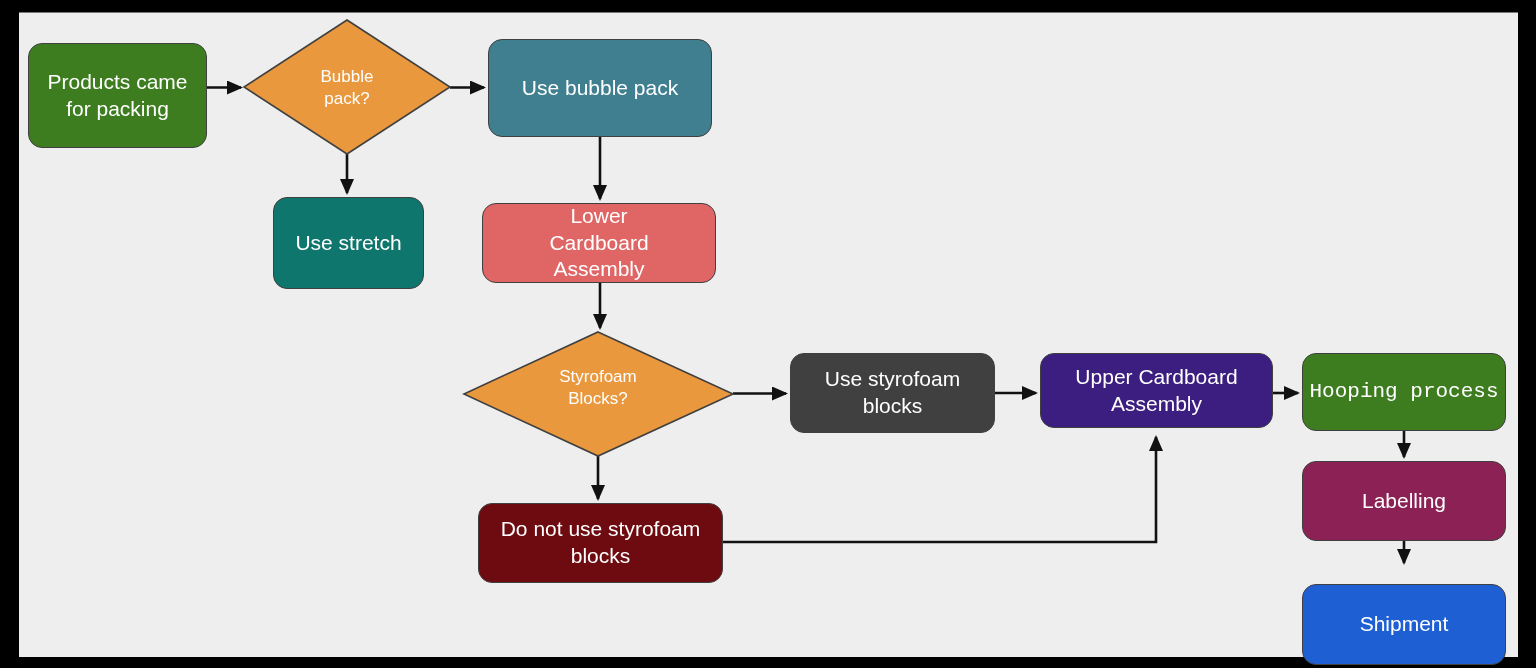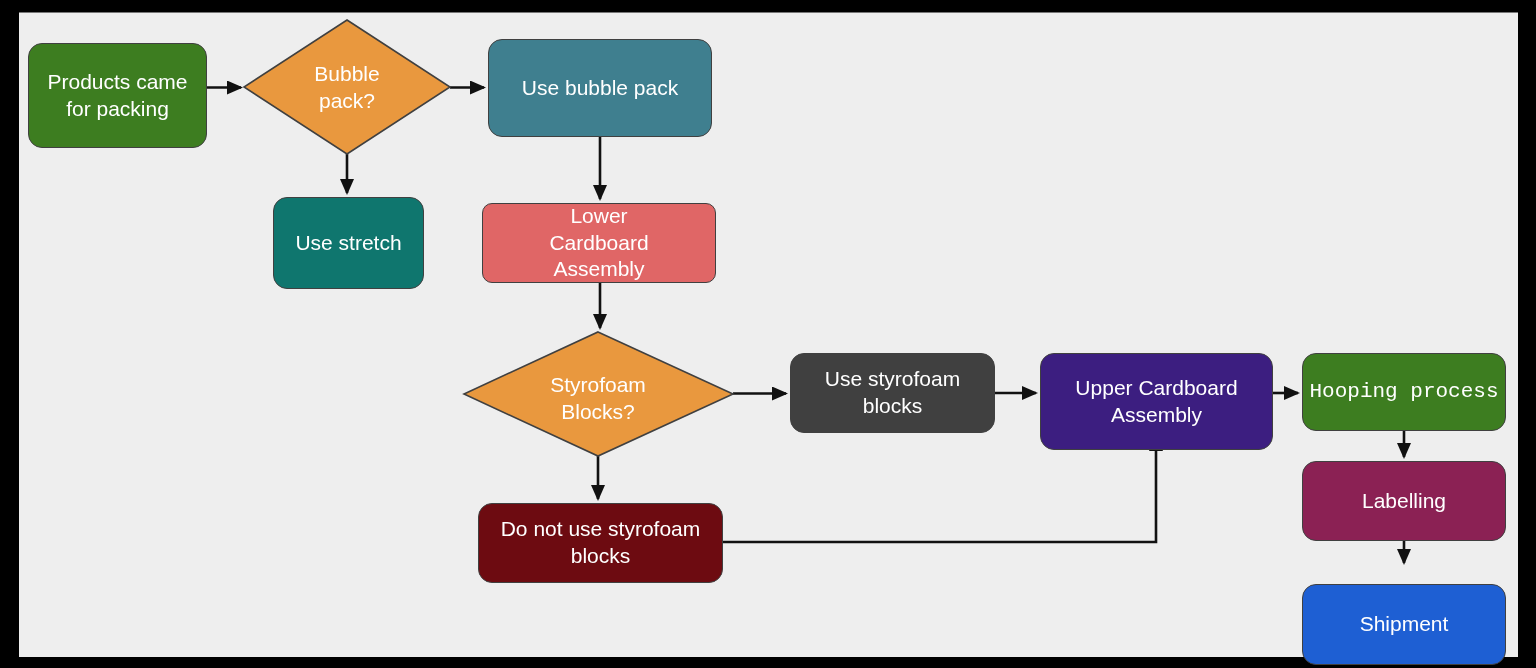--- a/index.html
+++ b/index.html
@@ -25,21 +25,21 @@
     display:flex;align-items:center;justify-content:center;
     color:#ffffff;
     font-size:21px;line-height:1.28;
     text-align:center;
     white-space:pre-line;
   }
   .dlabel{
     position:absolute;
     display:flex;align-items:center;justify-content:center;
     color:#ffffff;
-    font-size:21px;line-height:1.28;
+    font-size:17px;line-height:1.28;
     text-align:center;
     white-space:pre-line;
     pointer-events:none;
   }
   .edge{stroke:#111111;stroke-width:2.6px;fill:none;}
 </style>
 </head>
 <body>
 
 <div class="canvas"></div>
@@ -74,53 +74,53 @@
 </div>
 
 <div class="node" style="left: 488px; top: 39px; width: 224px; height: 98px; background-color: rgb(63, 127, 143); border-radius: 14px;">
   <span>Use bubble pack</span>
 </div>
 
 <div class="node" style="left: 273px; top: 197px; width: 151px; height: 92px; background-color: #0f766e;">
   <span>Use stretch</span>
 </div>
 
-<div class="node" style="left: 482px; top: 203px; width: 234px; height: 80px; background-color: rgb(224, 102, 102); border-radius: 10px;">
+<div class="node" style="left: 482px; top: 203px; width: 234px; height: 80px; background-color: rgb(224, 102, 102);">
   <span>Lower
 Cardboard
 Assembly</span>
 </div>
 
 <div class="node" style="left: 790px; top: 353px; width: 205px; height: 80px; background-color: #404040;">
   <span>Use styrofoam
 blocks</span>
 </div>
 
 <div class="node" style="left: 478px; top: 503px; width: 245px; height: 80px; background-color: rgb(109, 11, 17);">
   <span>Do not use styrofoam
 blocks</span>
 </div>
 
-<div class="node" style="left: 1040px; top: 353px; width: 233px; height: 97px; background-color: rgb(60, 30, 128);">
+<div class="node" style="left: 1040px; top: 353px; width: 233px; height: 75px; background-color: rgb(60, 30, 128);">
   <span>Upper Cardboard
 Assembly</span>
 </div>
 
 <div class="node" style="left: 1302px; top: 353px; width: 204px; height: 78px; background-color: rgb(61, 125, 32); font-family: Liberation Mono, monospace;">
   <span>Hooping process</span>
 </div>
 
 <div class="node" style="left: 1302px; top: 461px; width: 204px; height: 80px; background-color: rgb(139, 33, 84);">
   <span>Labelling</span>
 </div>
 
 <div class="node" style="left: 1302px; top: 567px; width: 204px; height: 81px; background-color: rgb(30, 95, 211); margin-top: 17px;">
   <span>Shipment</span>
 </div>
 
 <div class="dlabel" style="left:255px;top:38px;width:184px;height:99px;">
   <span>Bubble
 pack?</span>
 </div>
-<div class="dlabel" style="left:474px;top:350px;width:248px;height:98px;">
+<div class="dlabel" style="left:474px;top:339px;width:248px;height:98px;">
   <span>Styrofoam
 Blocks?</span>
 </div>
 
 </body></html>

